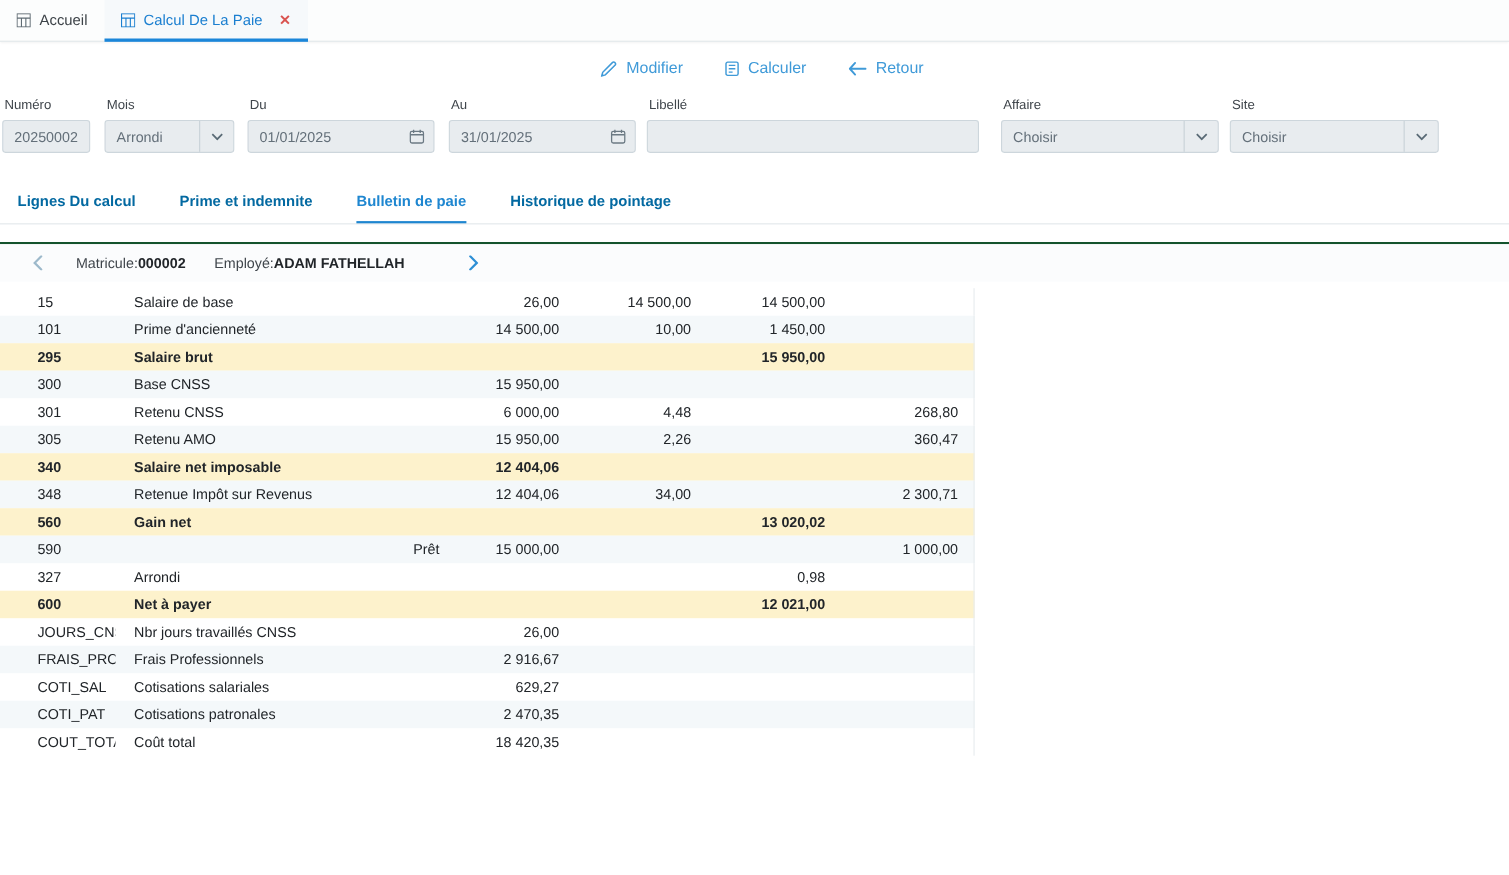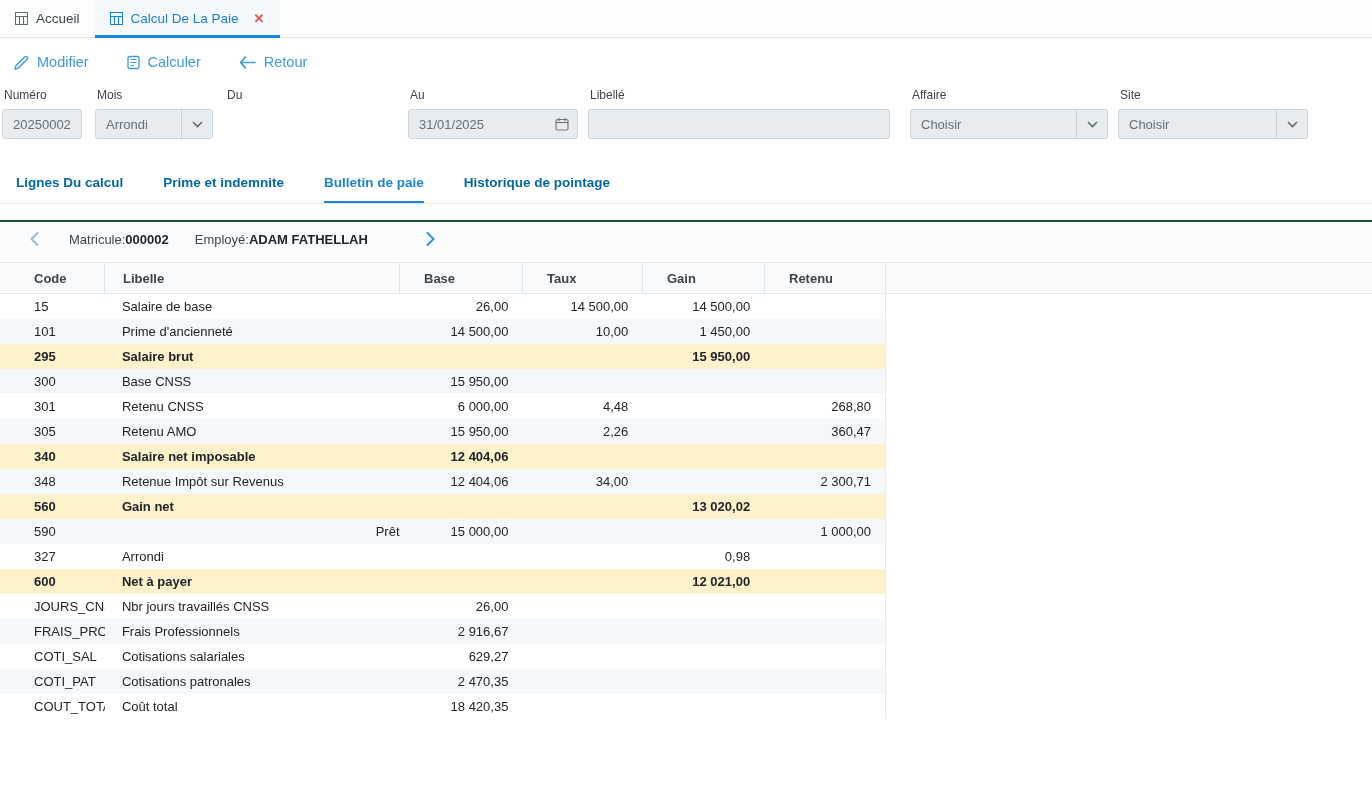--- a/index.html
+++ b/index.html
@@ -14,21 +14,21 @@
     border-bottom:1px solid #e2e6e9;box-shadow:0 1px 2px rgba(0,0,0,.05);position:relative;z-index:2;}
   .wintab{display:flex;align-items:center;gap:8px;padding:0 15px;font-size:13.5px;
     color:#3e4449;cursor:default;position:relative;}
   .wintab .wicon{display:flex;color:#5f6b73;}
   .wintab.active{color:#1b7fd0;background:#f6f9fb;}
   .wintab.active .wicon{color:#1b7fd0;}
   .wintab.active::after{content:"";position:absolute;left:0;right:0;bottom:-1px;height:3px;background:#1b86d9;}
   .wclose{color:#d9534f;font-size:13px;margin-left:7px;font-weight:700;cursor:pointer;}
 
   
-  .toolbar{display:flex;align-items:center;gap:38px;padding:16px 0 10px 14px;}
+  .toolbar{display:flex;align-items:center;gap:38px;padding:16px 0 10px 14px;justify-content:center;}
   .tbtn{display:flex;align-items:center;gap:8px;background:none;border:none;
     color:#3f9ad8;font-size:14.5px;font-family:inherit;cursor:pointer;padding:0;}
   .tbtn .ticon{display:flex;}
 
   
   .form-row{display:flex;align-items:flex-start;padding:8px 0 0 2px;}
   .field{display:flex;flex-direction:column;}
   .flabel{font-size:12px;color:#3f454b;margin:0 0 7px 2px;white-space:nowrap;}
   .control{height:28px;background:#e8ecef;border:1px solid #cdd6dc;border-radius:3px;
     display:flex;align-items:center;color:#64707a;font-size:13px;cursor:default;}
@@ -138,20 +138,30 @@
           <span class="val">Arrondi</span>
           <span class="chev">
             <svg width="11" height="7" viewBox="0 0 11 7">
               <path d="M1 1l4.5 4.5L10 1" fill="none" stroke="#5a6b76" stroke-width="1.6"></path>
             </svg>
           </span>
         </div>
       </div>
       <div class="field" style="width: 170px; margin-right: 13px; justify-content: space-between;">
         <div class="flabel">Du</div>
+        <div class="control date">
+          <span class="val">01/01/2025</span>
+          <span class="cal">
+            <svg width="14" height="14" viewBox="0 0 14 14">
+              <rect x="1" y="2.5" width="12" height="10.5" rx="1.5" fill="none" stroke="#6c7a84" stroke-width="1.2"></rect>
+              <path d="M1 5.5h12" stroke="#6c7a84" stroke-width="1.2"></path>
+              <path d="M4 1v3M10 1v3" stroke="#6c7a84" stroke-width="1.2"></path>
+            </svg>
+          </span>
+        </div>
       </div>
       <div class="field" style="width: 170px; margin-right: 10px;">
         <div class="flabel">Au</div>
         <div class="control date">
           <span class="val">31/01/2025</span>
           <span class="cal">
             <svg width="14" height="14" viewBox="0 0 14 14">
               <rect x="1" y="2.5" width="12" height="10.5" rx="1.5" fill="none" stroke="#6c7a84" stroke-width="1.2"></rect>
               <path d="M1 5.5h12" stroke="#6c7a84" stroke-width="1.2"></path>
               <path d="M4 1v3M10 1v3" stroke="#6c7a84" stroke-width="1.2"></path>
@@ -211,30 +221,20 @@
         <span class="nav-label">Employé:</span>
           <span class="nav-value">ADAM FATHELLAH</span>
       </span>
       <span class="nav-chev right">
         <svg width="9" height="14" viewBox="0 0 9 14">
             <path d="M1.5 1l6 6-6 6" fill="none" stroke="currentColor" stroke-width="2" stroke-linecap="round"></path>
           </svg>
       </span>
     </div>
 
-    <div class="thead" id="thead">
-        <div class="hpad"></div>
-        <div class="hc htxt" style="width: 89px;">Code</div>
-        <div class="hc htxt" style="width: 295px;">Libelle</div>
-        <div class="hc hnum" style="width: 123px;">Base</div>
-        <div class="hc hnum" style="width: 120px;">Taux</div>
-        <div class="hc hnum" style="width: 122px;">Gain</div>
-        <div class="hc hnum" style="width: 121px;">Retenu</div>
-        <div class="hfill"></div>
-      </div>
     <div id="tbody">
         <div class="trow">
           <div class="c txt" style="width: 89px;">15</div>
           <div class="c lib" style="width: 295px;">Salaire de base</div>
           <div class="c num" style="width: 123px;">26,00</div>
           <div class="c num" style="width: 120px;">14 500,00</div>
           <div class="c num" style="width: 122px;">14 500,00</div>
           <div class="c num" style="width: 121px;"></div>
         </div>
         <div class="trow alt">

